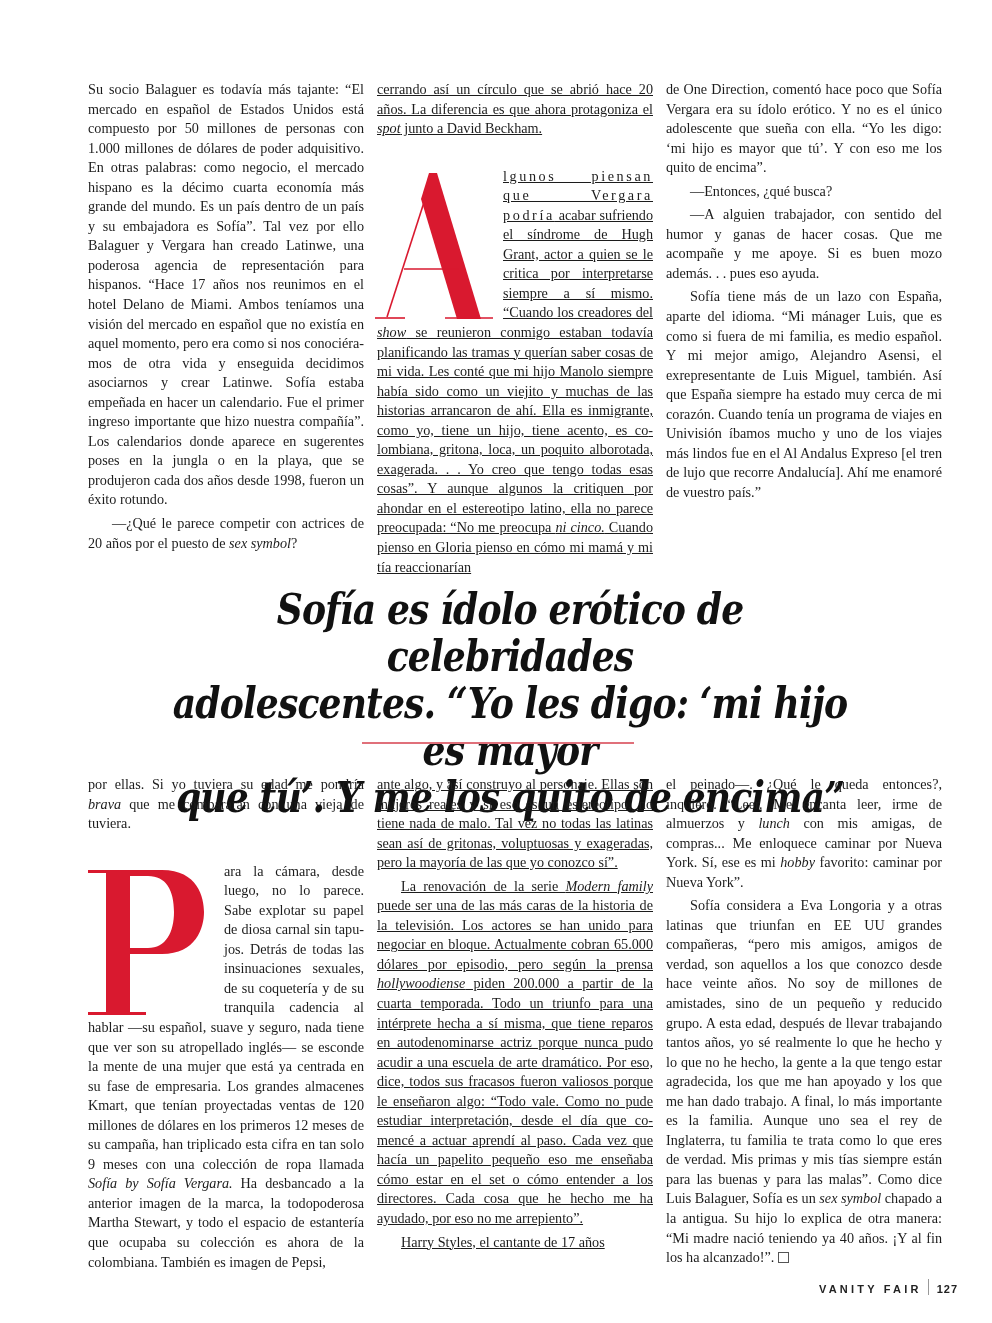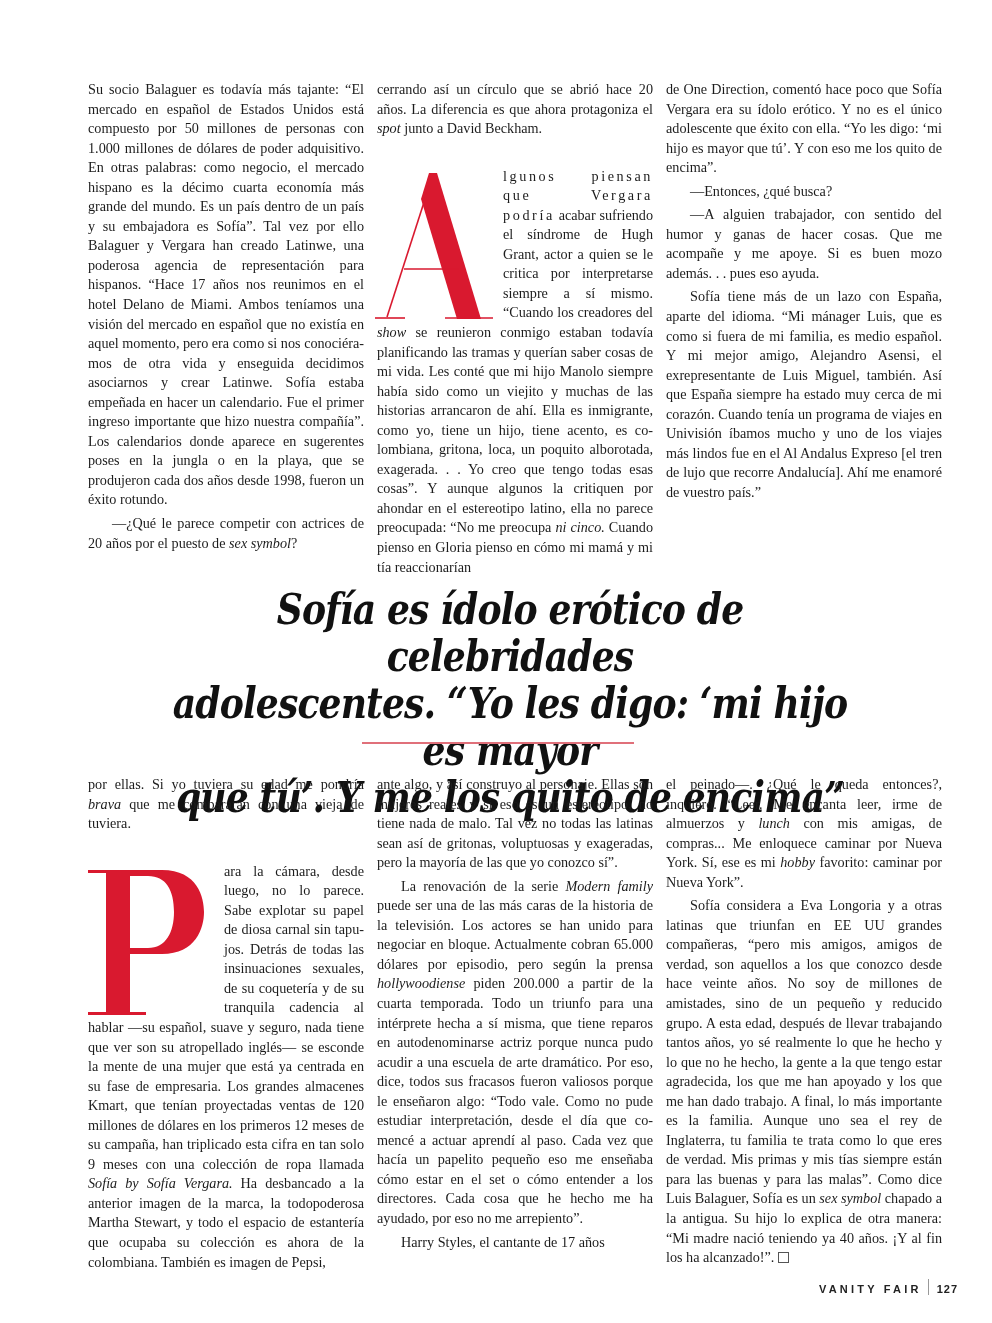--- a/index.html
+++ b/index.html
@@ -4,21 +4,21 @@
 <style>
   html, body { margin: 0; padding: 0; background: #ffffff; }
   body { width: 992px; height: 1323px; position: relative; overflow: hidden;
          font-family: "Liberation Serif", "DejaVu Serif", serif; color: #1c1c1c; }
   .col { position: absolute; width: 284px; font-size: 14.2px; line-height: 19.55px;
          text-align: justify; hyphens: manual; }
   .col p { margin: 4px; text-indent: 0; }
   .col p.ind { text-indent: 24px; }
   .col p + p { margin-top: 0; }
   .c1 { left: 84px; }
-  .c2 { left: 373px; }
+  .c2 { left: 373px; text-decoration: underline; }
   .c3 { left: 662px; }
   .top { top: 76px; }
   .bot { top: 771px; }
   .gap { height: 20px; }
   i { font-style: italic; }
   .dropcap-a { float: left; width: 122px; height: 152px; margin: 4px 8px 0 -4px; }
   .dropcap-p { float: left; width: 124px; height: 148px; margin: 6px 14px 0 -2px; }
   .dropcap-a svg, .dropcap-p svg { width: 100%; height: 100%; display: block; }
   .spaced { letter-spacing: 2.6px; }
   .pull { position: absolute; left: 96px; top: 586px; width: 828px;
@@ -52,21 +52,21 @@
         <line x1="54" y1="22" x2="14" y2="146" stroke="#d9192f" stroke-width="1.6"></line>
         <line x1="31" y1="98" x2="86" y2="98" stroke="#d9192f" stroke-width="1.6"></line>
         <line x1="2" y1="147" x2="32" y2="147" stroke="#d9192f" stroke-width="1.6"></line>
         <line x1="72" y1="147" x2="120" y2="147" stroke="#d9192f" stroke-width="1.6"></line>
       </svg>
     </span><span class="spaced">lgunos piensan que Vergara podría</span><span> acabar sufriendo el síndrome de Hugh Grant, actor a quien se le critica por in­terpretarse siempre a sí mismo. “Cuan­do los creadores del </span><i>show</i><span> se reunieron con­migo estaban todavía planificando las tra­mas y querían saber cosas de mi vida. Les conté que mi hijo Manolo siempre había sido como un viejito y muchas de las histo­rias arrancaron de ahí. Ella es inmigrante, como yo, tiene un hijo, tiene acento, es co­lombiana, gritona, loca, un poquito alboro­tada, exagerada. . . Yo creo que tengo todas esas cosas”. Y aunque algunos la critiquen por ahondar en el estereotipo latino, ella no parece preocupada: “No me preocupa </span><i>ni cinco.</i><span> Cuando pienso en Gloria pienso en cómo mi mamá y mi tía reaccionarían</span>
   </p>
 </div>
 
 <div class="col c3 top">
-  <p>de One Direction, comentó hace poco que Sofía Vergara era su ídolo erótico. Y no es el único adolescente que éxito con ella. “Yo les digo: ‘mi hijo es mayor que tú’. Y con eso me los quito de encima”.</p>
+  <p>de One Direction, comentó hace poco que Sofía Vergara era su ídolo erótico. Y no es el único adolescente que sueña con ella. “Yo les digo: ‘mi hijo es mayor que tú’. Y con eso me los quito de encima”.</p>
   <p class="ind">—Entonces, ¿qué busca?</p>
   <p class="ind">—A alguien trabajador, con sentido del humor y ganas de hacer cosas. Que me acompañe y me apoye. Si es buen mozo además. . . pues eso ayuda.</p>
   <p class="ind">Sofía tiene más de un lazo con Espa­ña, aparte del idioma. “Mi mánager Luis, que es como si fuera de mi familia, es me­dio español. Y mi mejor amigo, Alejandro Asensi, el exrepresentante de Luis Miguel, también. Así que España siempre ha es­tado muy cerca de mi corazón. Cuando tenía un programa de viajes en Univisión íbamos mucho y uno de los viajes más lin­dos fue en el Al Andalus Expreso [el tren de lujo que recorre Andalucía]. Ahí me enamoré de vuestro país.”</p>
 </div>
 
 <div class="pull">
   <div>Sofía es ídolo erótico de celebridades</div>
   <div>adolescentes. “Yo les digo: ‘mi hijo es mayor</div>
   <div>que tú’. Y me los quito de encima”</div>
 </div>

